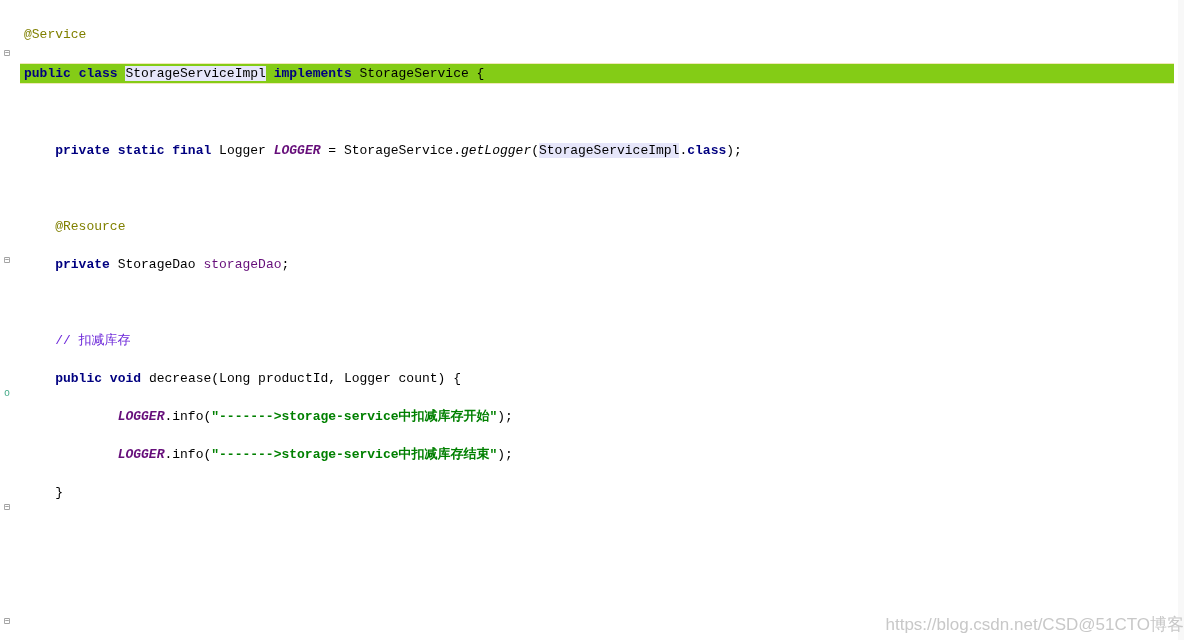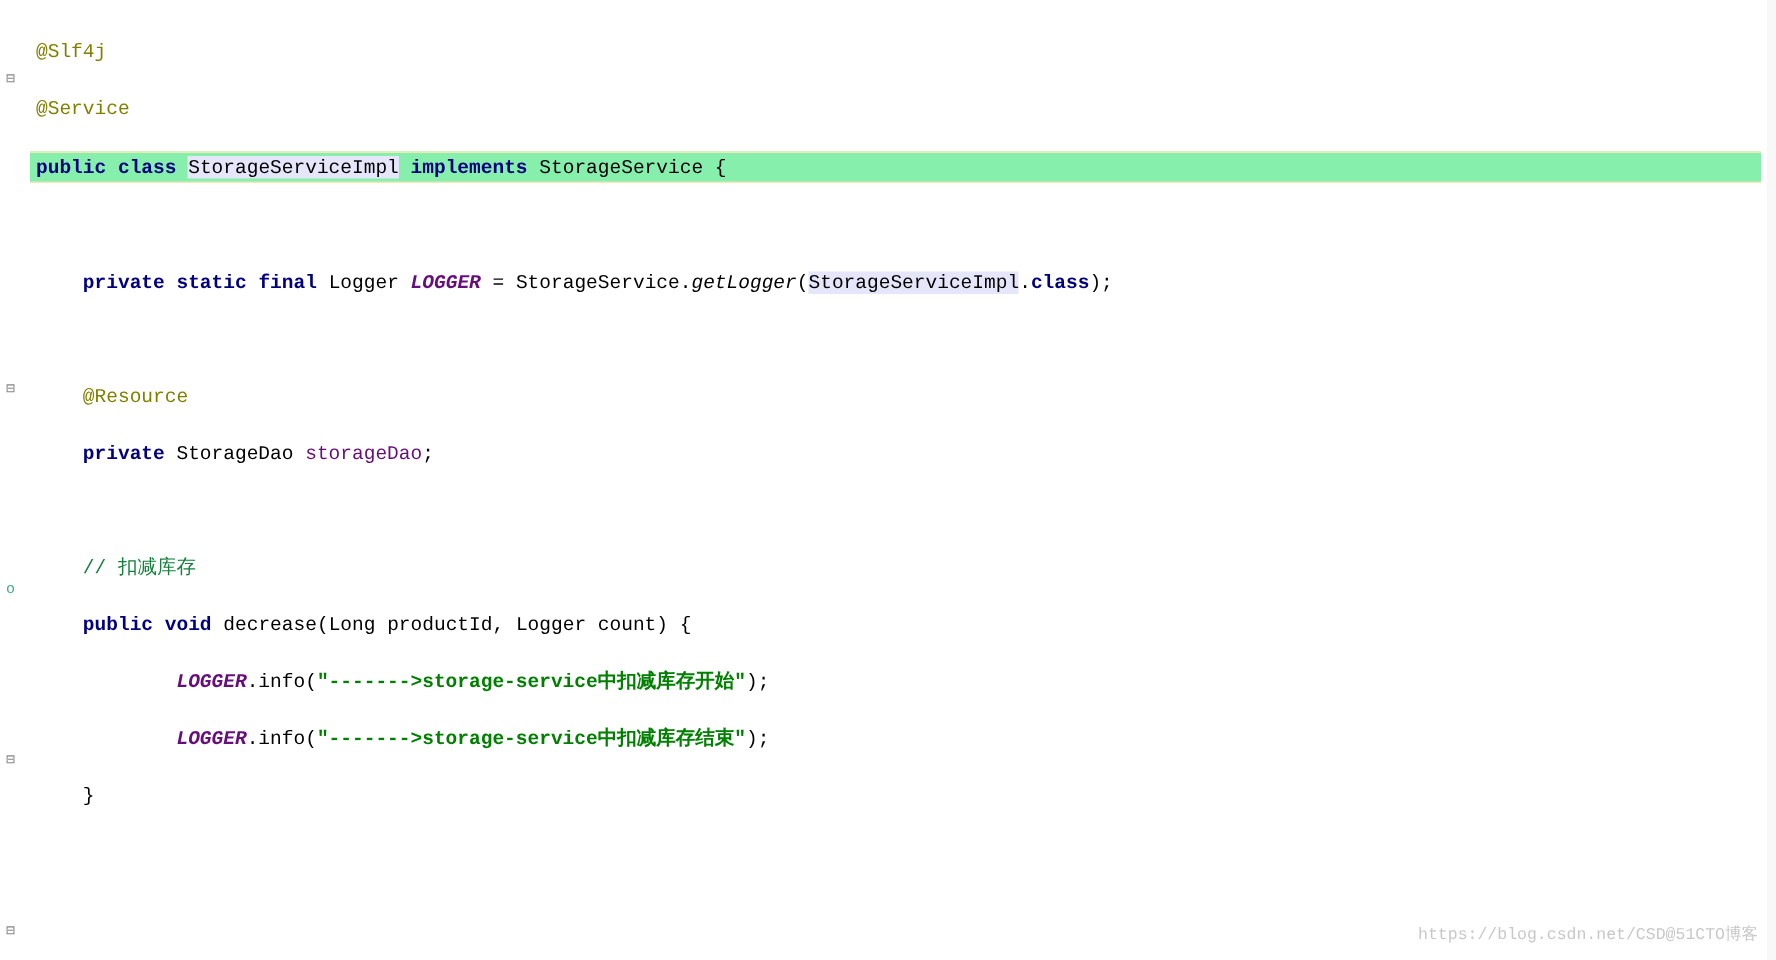--- a/index.html
+++ b/index.html
@@ -35,61 +35,60 @@
       cursor: pointer;
     }
     .code-area {
       flex: 1;
       padding: 6px 4px 6px 4px;
       white-space: pre;
       overflow: hidden;
     }
     .line { min-height: 19px; }
     .highlight-line {
-      background: #86efac;
+      background: #84cc16;
       margin-left: -24px;
       padding-left: 24px;
       border-top: 1px solid #f0e8b8;
       border-bottom: 1px solid #f0e8b8;
     }
     .kw { color: #000080; font-weight: bold; }
     .annotation { color: #808000; }
     .field { color: #660e7a; font-weight: normal; }
     .static-field { color: #660e7a; font-style: italic; font-weight: bold; }
     .string { color: #008000; font-weight: bold; }
-    .comment { color: #15803d; font-style: normal; text-align: right; }
+    .comment { color: #6d28d9; font-style: normal; text-align: right; }
     .usage-hl { background: #e6e6fa; }
     .static-call { font-style: italic; }
     .minimap {
       width: 6px;
       background: #f8f8f8;
       flex-shrink: 0;
     }
     .watermark {
       position: absolute;
       bottom: 6px;
-      right: 12px;
-      font-size: 11px;
+      right: 0;
+      font-size: 17px;
       color: #c8c8c8;
-      font-family: Liberation Mono, monospace;
+      font-family: Liberation Sans, sans-serif;
     }
   </style>
 </head>
 <body>
 
 <div class="editor-container">
   <div class="gutter">
     <span class="gutter-icon" style="top:44px;">⊟</span>
     <span class="gutter-icon" style="top:251px;">⊟</span>
     <span class="gutter-icon" style="top:384px;color:#4a8;">o</span>
     <span class="gutter-icon" style="top:498px;">⊟</span>
     <span class="gutter-icon" style="top:612px;">⊟</span>
   </div>
   <div class="code-area">
-<div class="line"><span class="annotation">@Slf4j</span></div>
 <div class="line"><span class="annotation">@Service</span></div>
 <div class="line highlight-line"><span class="kw">public</span> <span class="kw">class</span> <span class="usage-hl">StorageServiceImpl</span> <span class="kw">implements</span> <span>StorageService</span><span> {</span></div>
 <div class="line"></div>
 <div class="line">    <span class="kw">private</span> <span class="kw">static</span> <span class="kw">final</span> <span>Logger</span> <span class="static-field">LOGGER</span><span> = </span><span>StorageService</span><span>.</span><span class="static-call">getLogger</span><span>(</span><span class="usage-hl">StorageServiceImpl</span><span>.</span><span class="kw">class</span><span>);</span></div>
 <div class="line"></div>
 <div class="line">    <span class="annotation">@Resource</span></div>
 <div class="line">    <span class="kw">private</span> <span>StorageDao</span> <span class="field">storageDao</span><span>;</span></div>
 <div class="line"></div>
 <div class="line">    <span class="comment">// 扣减库存</span></div>
 <div class="line">    <span class="kw">public</span> <span class="kw">void</span> <span>decrease</span><span>(Long productId, Logger count) {</span></div>

